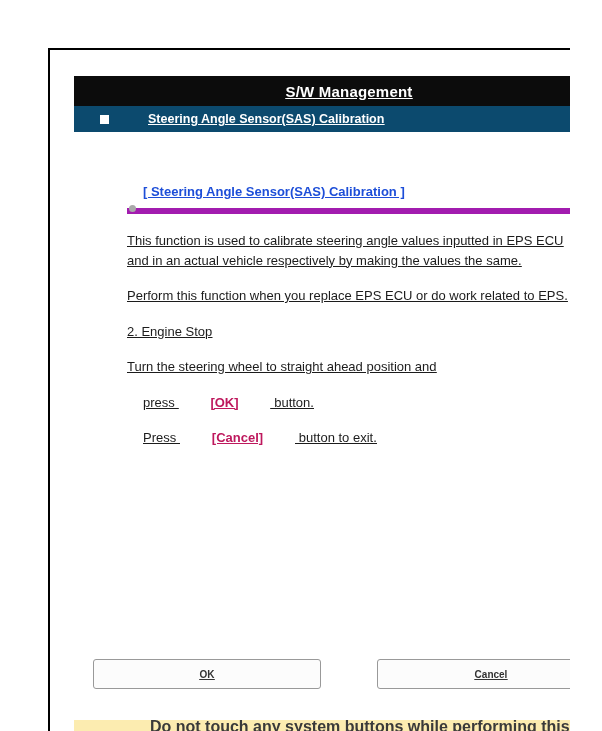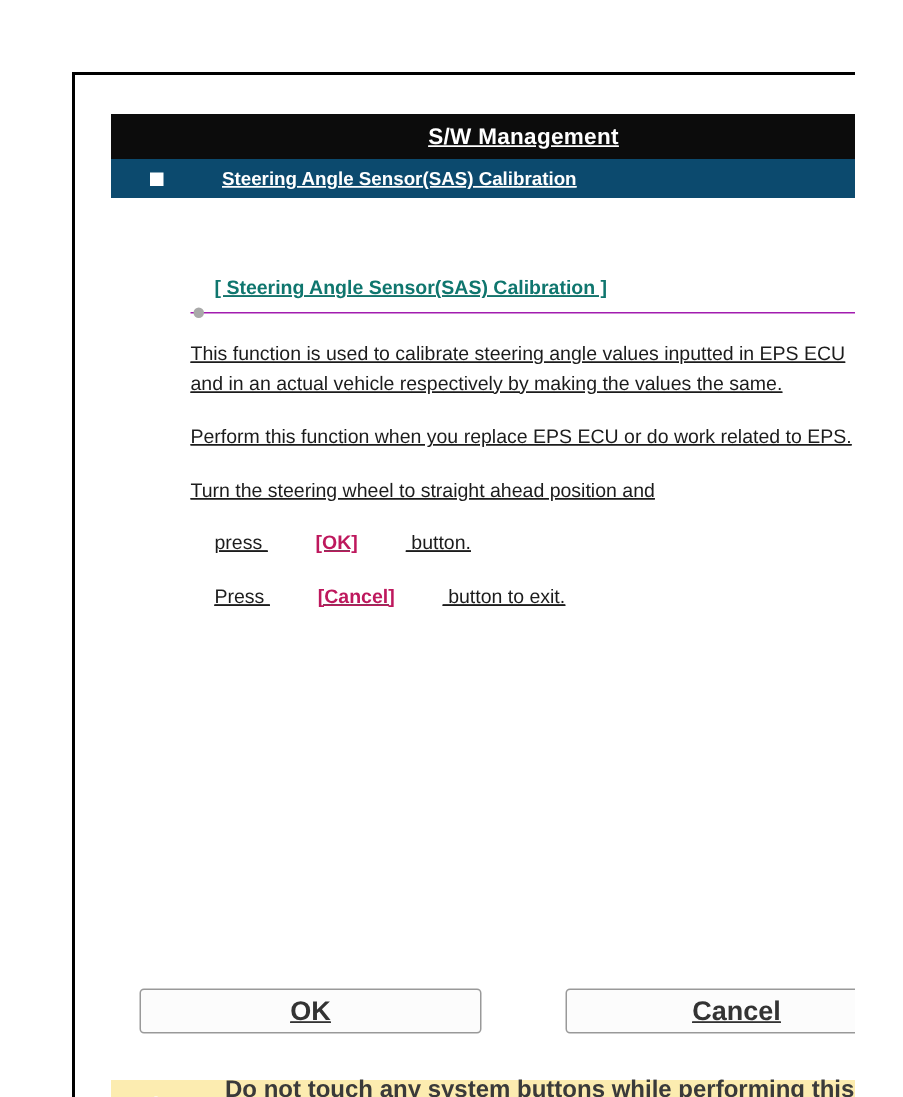--- a/index.html
+++ b/index.html
@@ -54,23 +54,23 @@
     left: 45px;
     right: 28px;
     color: #1c1c1c;
     font-size: 13px;
   }
 
   .section-head {
     position: relative;
     font-weight: bold;
     font-size: 13px;
-    color: #0f766e;
+    color: #1d4ed8;
     padding-bottom: 9px;
-    border-bottom: 1px solid #a21caf;
+    border-bottom: 6px solid #a21caf;
   }
   .section-head .bullet {
     position: absolute;
     left: -14px;
     top: 5px;
     width: 7px; height: 7px;
     border-radius: 50%;
     background: #a9a9a9;
   }
 
@@ -94,21 +94,21 @@
     justify-content: center;
     gap: 24px;
   }
   .btn {
     width: 228px;
     height: 30px;
     background: #fcfcfc;
     border: 1px solid #999999;
     border-radius: 3px;
     font-family: "Liberation Sans", sans-serif;
-    font-size: 18px;
+    font-size: 10px;
     font-weight: bold;
     color: #333333;
     cursor: pointer;
   }
 
   .warnbar {
     position: absolute;
     left: 8px; right: 8px;
     bottom: 13px;
     height: 28px;
@@ -152,20 +152,21 @@
   </div>
 
   <div class="content">
     <div class="section-head">
       <span class="bullet"></span>
       <span>[ Steering Angle Sensor(SAS) Calibration ]</span>
     </div>
 
     <p class="para first">This function is used to calibrate steering angle values inputted in EPS ECU and in an actual vehicle respectively by making the values the same.</p>
     <p class="para">Perform this function when you replace EPS ECU or do work related to EPS.</p>
+    <p class="para">2. Engine Stop</p>
     <p class="para">Turn the steering wheel to straight ahead position and</p>
     <p class="para"><span>press </span><span class="hl">[OK]</span><span> button.</span></p>
     <p class="para"><span>Press </span><span class="hl">[Cancel]</span><span> button to exit.</span></p>
   </div>
 
   <div class="button-row">
     <button class="btn">OK</button>
     <button class="btn">Cancel</button>
   </div>
 

